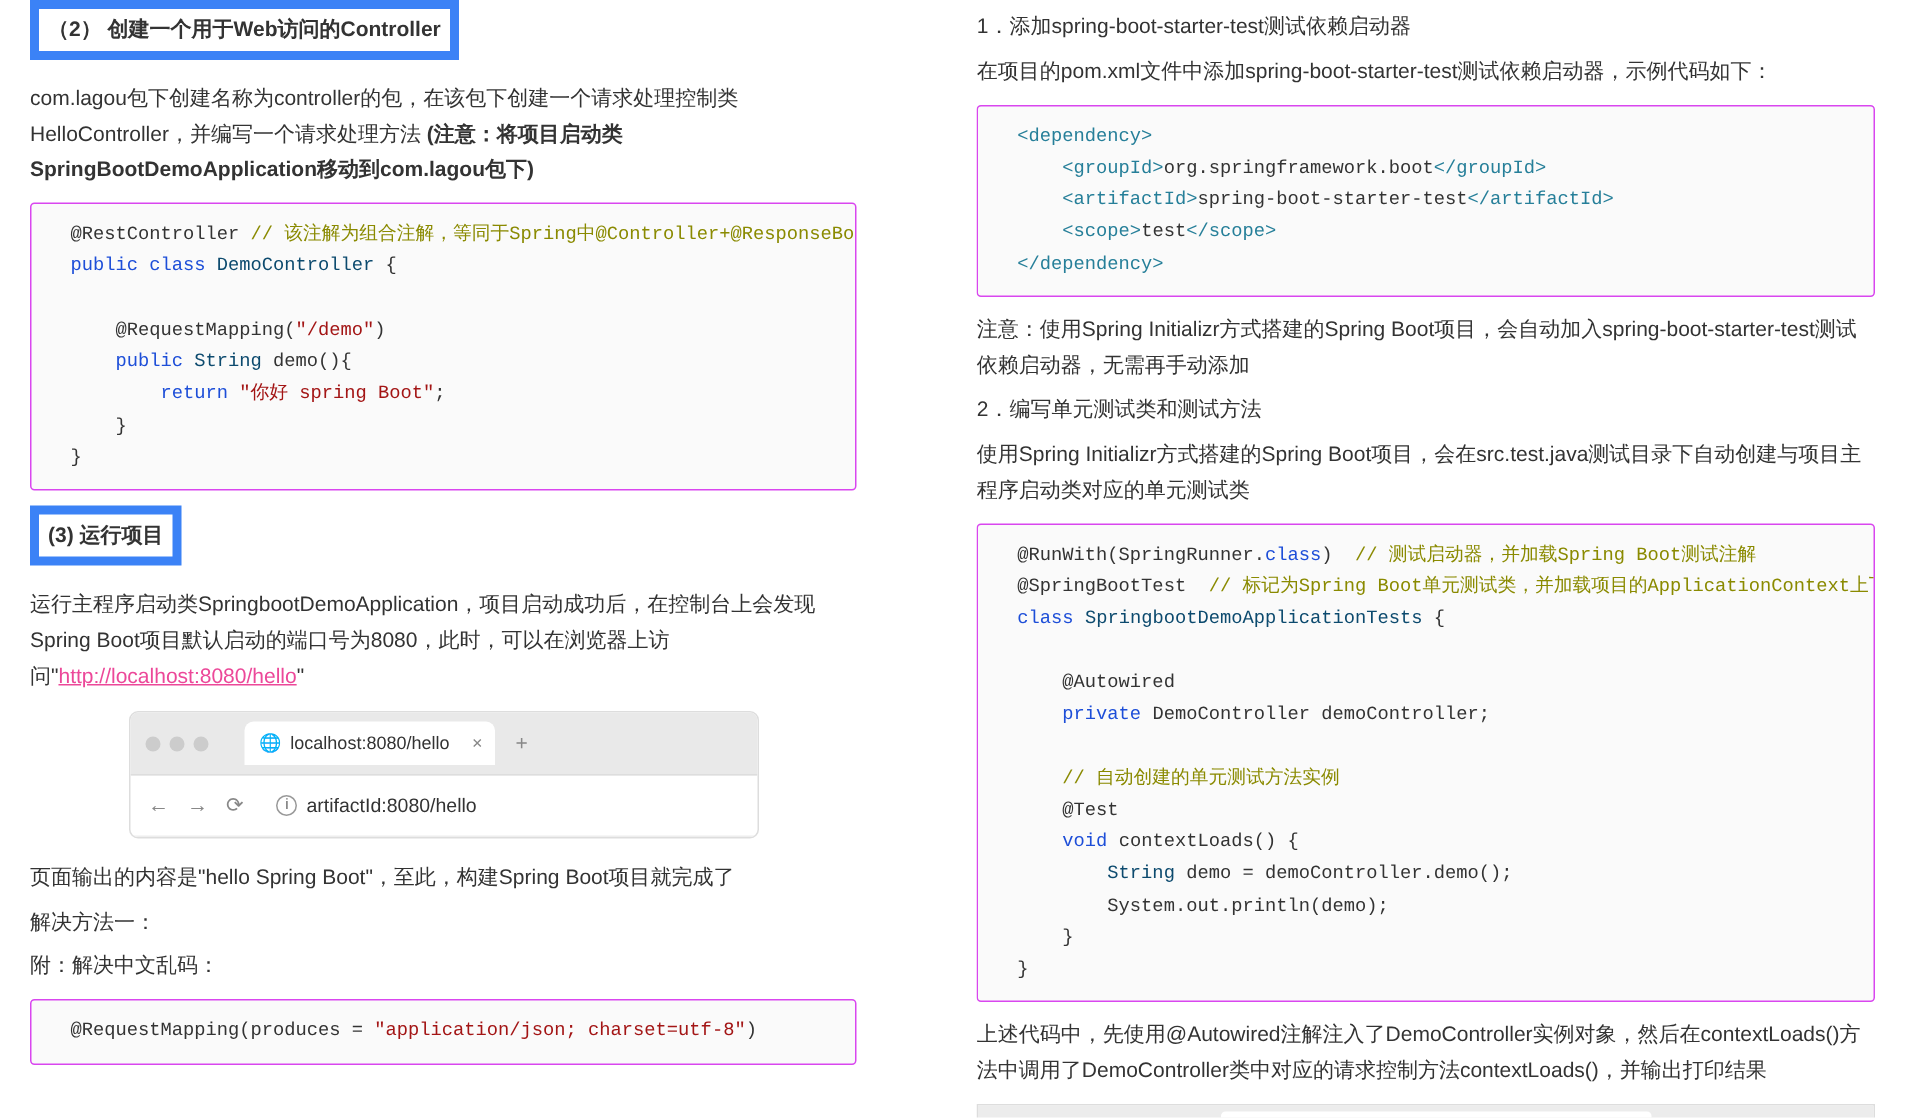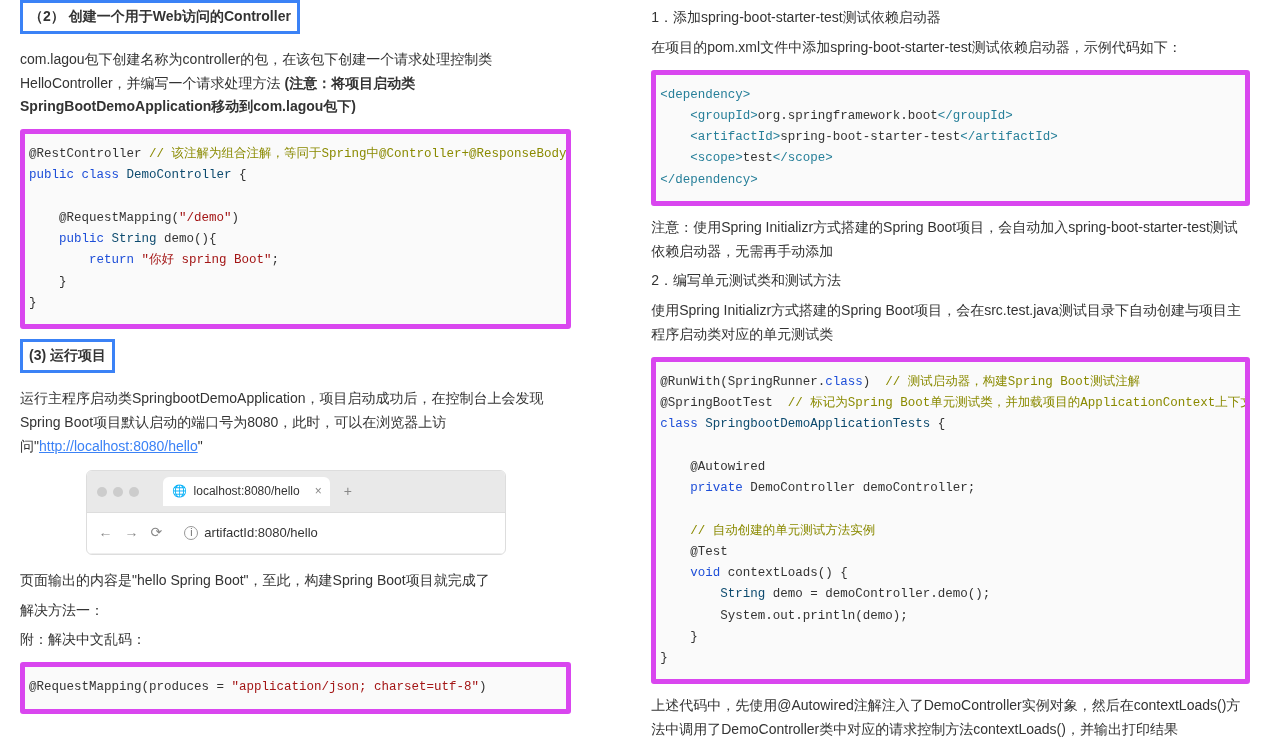--- a/index.html
+++ b/index.html
@@ -9,30 +9,30 @@
   line-height: 1.7;
   color: #333;
   background: #fff;
   display: flex;
   width: 1270px;
   height: 745px;
 }
 .col { padding: 0 20px; overflow: hidden; }
 .col-left { width: 620px; margin-left: 0; }
 .col-right { width: 650px; margin-left: 60px; padding-left: 0; }
-.redbox { border: 3px solid #3b82f6; display: inline-block; padding: 2px 6px; margin-bottom: 8px; }
+.redbox { border: 6px solid #3b82f6; display: inline-block; padding: 2px 6px; margin-bottom: 8px; }
 h3.redbox, .sect-h { font-weight: bold; font-size: 14px; }
 p { margin: 6px 0; font-size: 14px; color: #333; }
 p strong { font-weight: bold; }
-a { color: #3b82f6; text-decoration: underline; }
+a { color: #ec4899; text-decoration: underline; }
 pre.codeblock {
   background: #fafafa;
-  border: 5px solid #d946ef;
+  border: 1px solid #d946ef;
   border-radius: 3px;
-  padding: 10px 4px;
+  padding: 10px 26px;
   margin: 10px 0;
   font-family: Consolas, Monaco, "Courier New", monospace;
   font-size: 12.5px;
   line-height: 1.7;
   white-space: pre;
   overflow: hidden;
   color: #333;
 }
 .c-kw { color: #1d4ed8; }      
 .c-type { color: #0c4a6e; }    
@@ -144,21 +144,21 @@
   <pre class="codeblock"><span class="c-tag">&lt;dependency&gt;</span>
 <span class="c-tag">    &lt;groupId&gt;</span><span>org.springframework.boot</span><span class="c-tag">&lt;/groupId&gt;</span>
 <span class="c-tag">    &lt;artifactId&gt;</span><span>spring-boot-starter-test</span><span class="c-tag">&lt;/artifactId&gt;</span>
 <span class="c-tag">    &lt;scope&gt;</span><span>test</span><span class="c-tag">&lt;/scope&gt;</span>
 <span class="c-tag">&lt;/dependency&gt;</span></pre>
 
   <p>注意：使用Spring Initializr方式搭建的Spring Boot项目，会自动加入spring-boot-starter-test测试依赖启动器，无需再手动添加</p>
   <p>2．编写单元测试类和测试方法</p>
   <p>使用Spring Initializr方式搭建的Spring Boot项目，会在src.test.java测试目录下自动创建与项目主程序启动类对应的单元测试类</p>
 
-  <pre class="codeblock"><span>@RunWith(SpringRunner.</span><span class="c-kw">class</span><span>)  </span><span class="c-cmt">// 测试启动器，构建Spring Boot测试注解</span>
+  <pre class="codeblock"><span>@RunWith(SpringRunner.</span><span class="c-kw">class</span><span>)  </span><span class="c-cmt">// 测试启动器，并加载Spring Boot测试注解</span>
 <span>@SpringBootTest  </span><span class="c-cmt">// 标记为Spring Boot单元测试类，并加载项目的ApplicationContext上下文环境</span>
 <span class="c-kw">class</span><span class="c-type"> SpringbootDemoApplicationTests</span><span> {</span>
 
 <span>    @Autowired</span>
 <span class="c-kw">    private</span><span> DemoController demoController;</span>
 
 <span class="c-cmt">    // 自动创建的单元测试方法实例</span>
 <span>    @Test</span>
 <span class="c-kw">    void</span><span> contextLoads() {</span>
 <span class="c-type">        String</span><span> demo = demoController.demo();</span>

